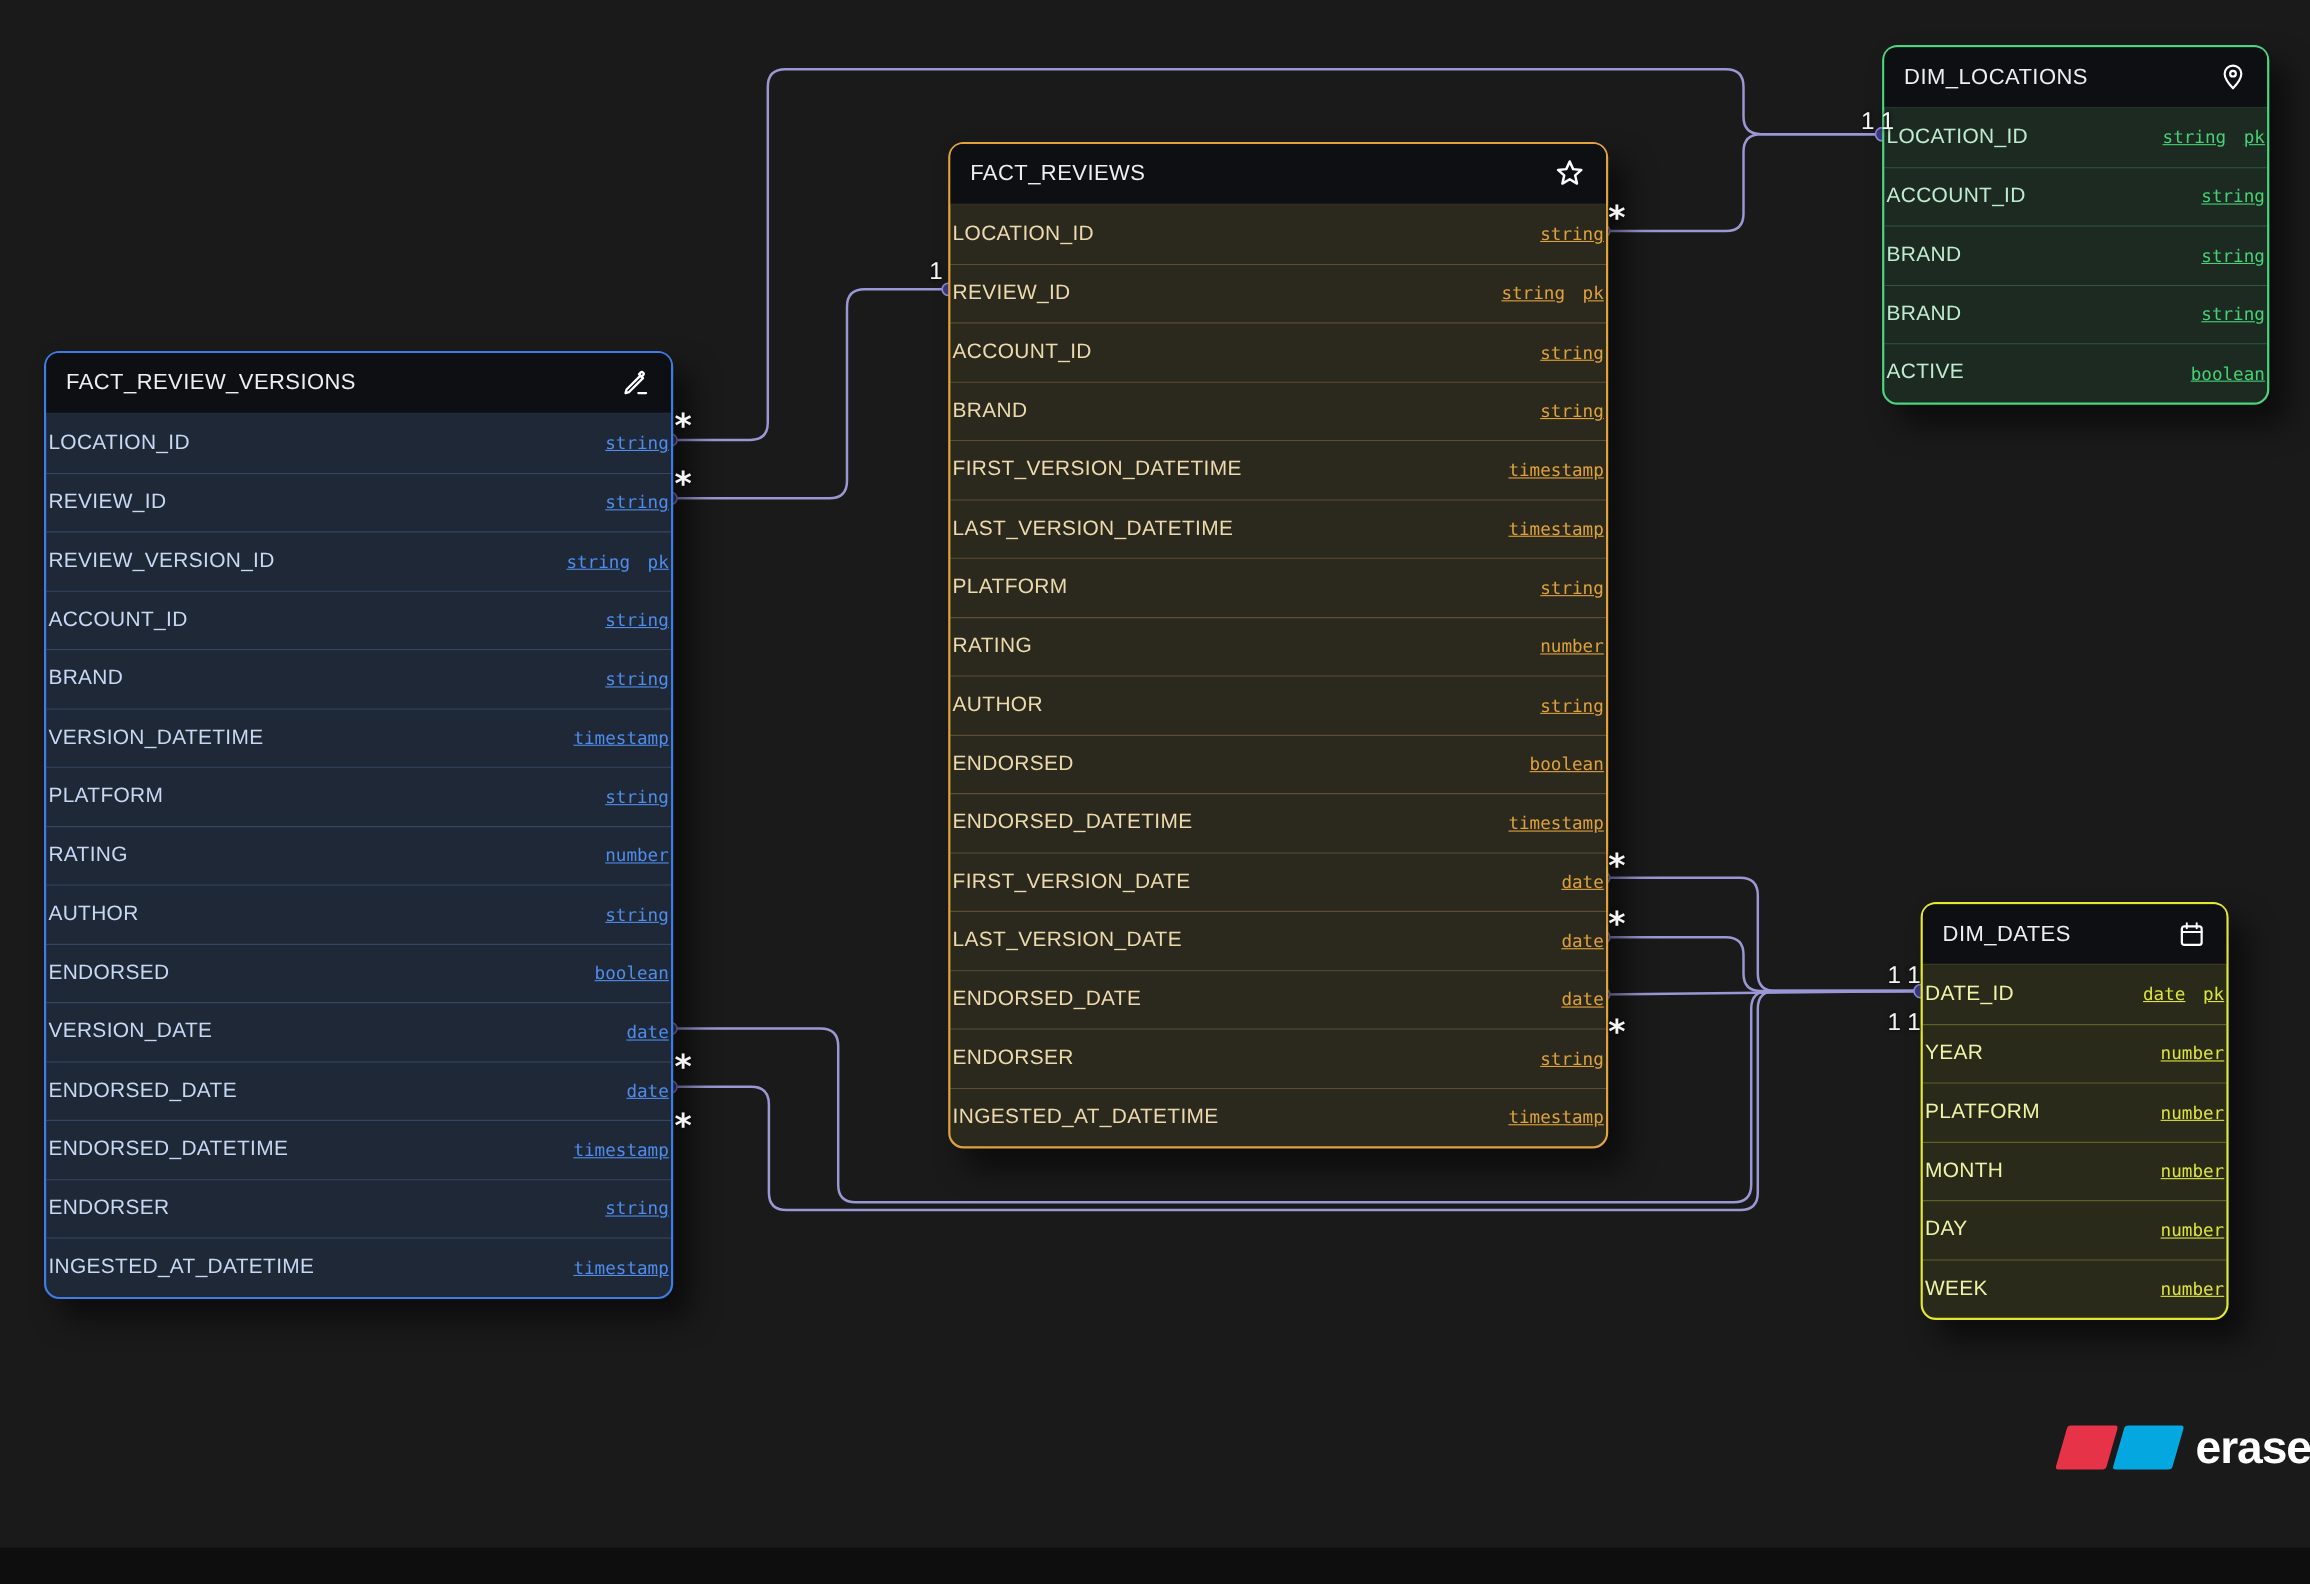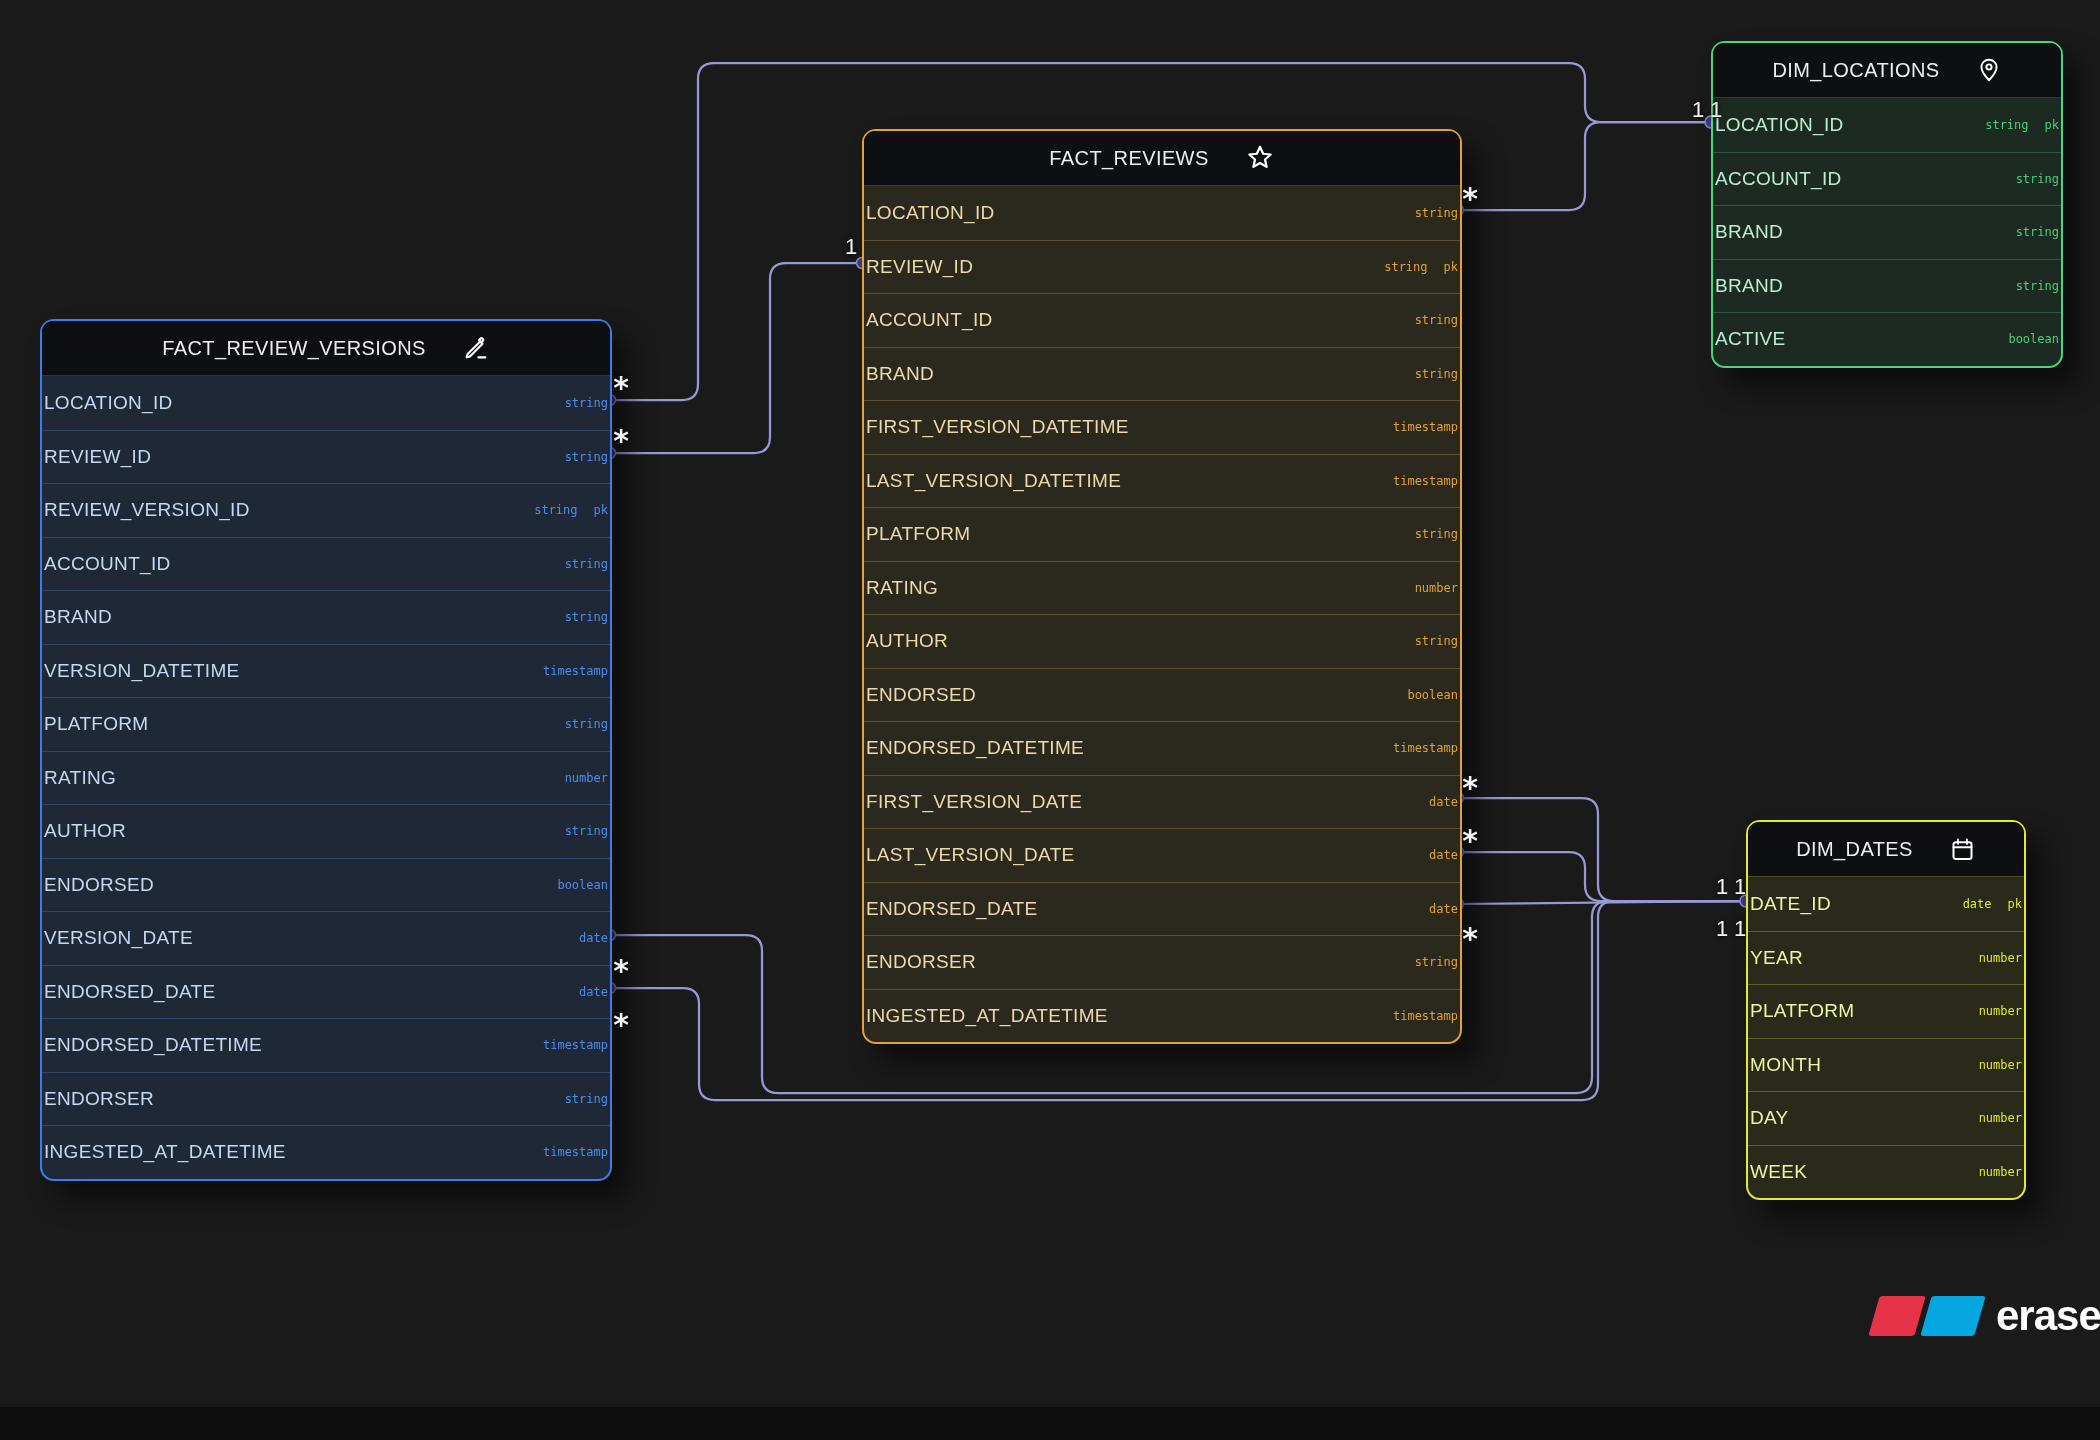--- a/index.html
+++ b/index.html
@@ -19,30 +19,30 @@
               text-shadow:0 0 4px rgba(0,0,0,.9);}
   .card-one{font-size:22px;font-weight:500;font-family:"Liberation Sans",sans-serif;}
   .card-star{font-size:30px;font-weight:700;font-family:"DejaVu Sans",sans-serif;
              transform:translate(-50%,-26%);}
 
   
   .table{position:absolute;z-index:2;border:2.5px solid var(--accent);
          border-radius:14px;background:var(--rowbg);
          box-shadow:16px 18px 26px rgba(0,0,0,.55);}
   .thead{height:54px;background:#0d0f13;border-radius:11px 11px 0 0;
-         display:flex;align-items:center;justify-content:center;
+         display:flex;align-items:center;justify-content:space-between;
          padding:0 18px;border-bottom:1px solid var(--sep);gap:36px;}
   .t-title{color:#eceef1;font-size:20px;letter-spacing:.4px;font-weight:500;}
   .ticon{display:flex;align-items:center;}
   .ticon svg{stroke:#fff;fill:none;stroke-width:1.8;stroke-linecap:round;stroke-linejoin:round;}
   .row{height:53.5px;display:flex;align-items:center;justify-content:space-between;
        padding:0 2px;box-sizing:border-box;}
   .row + .row{border-top:1px solid var(--sep);}
   .fname{color:var(--namecol);font-size:19px;letter-spacing:.3px;}
-  .ftype{color:var(--typecol);font-size:12px;font-family:"DejaVu Sans Mono",monospace;}
+  .ftype{color:var(--typecol);font-size:16px;font-family:"DejaVu Sans Mono",monospace;text-decoration:underline;}
   .fpk{margin-left:16px;}
 
   .t-frv{left:40px;top:319px;width:568px;}
   .t-fr {left:862px;top:129px;width:596px;}
   .t-dl {left:1711px;top:41px;width:348px;}
   .t-dd {left:1746px;top:820px;width:276px;}
 
   
   #logo{position:absolute;left:1874px;top:1292px;z-index:4;display:flex;align-items:center;}
   .logo-shapes{display:flex;transform:skewX(-16deg);margin-right:16px;}

